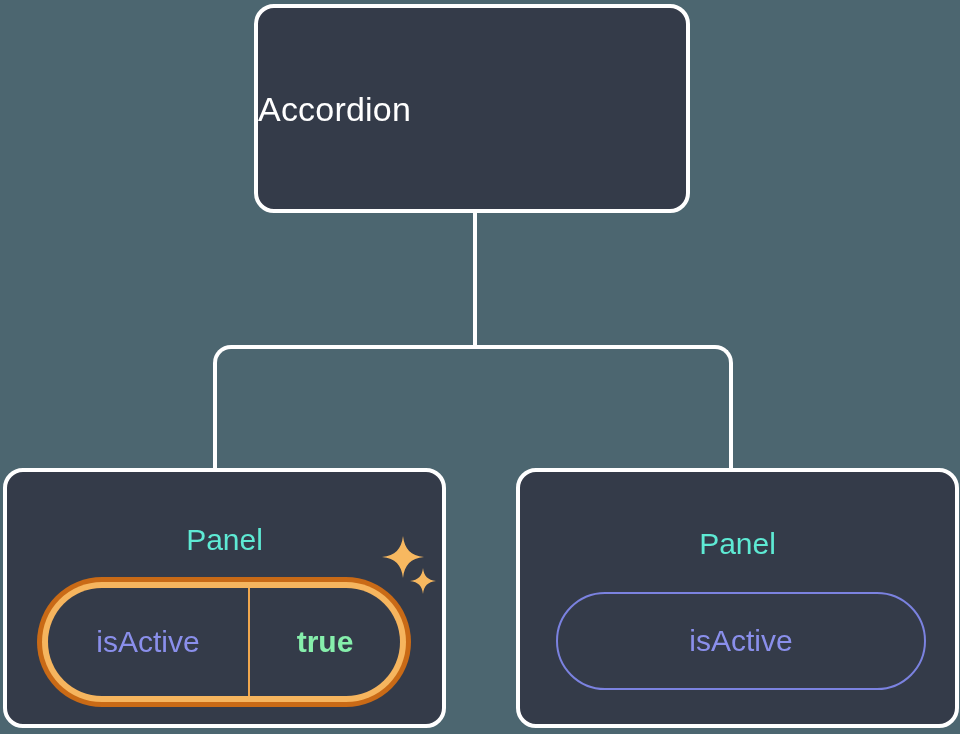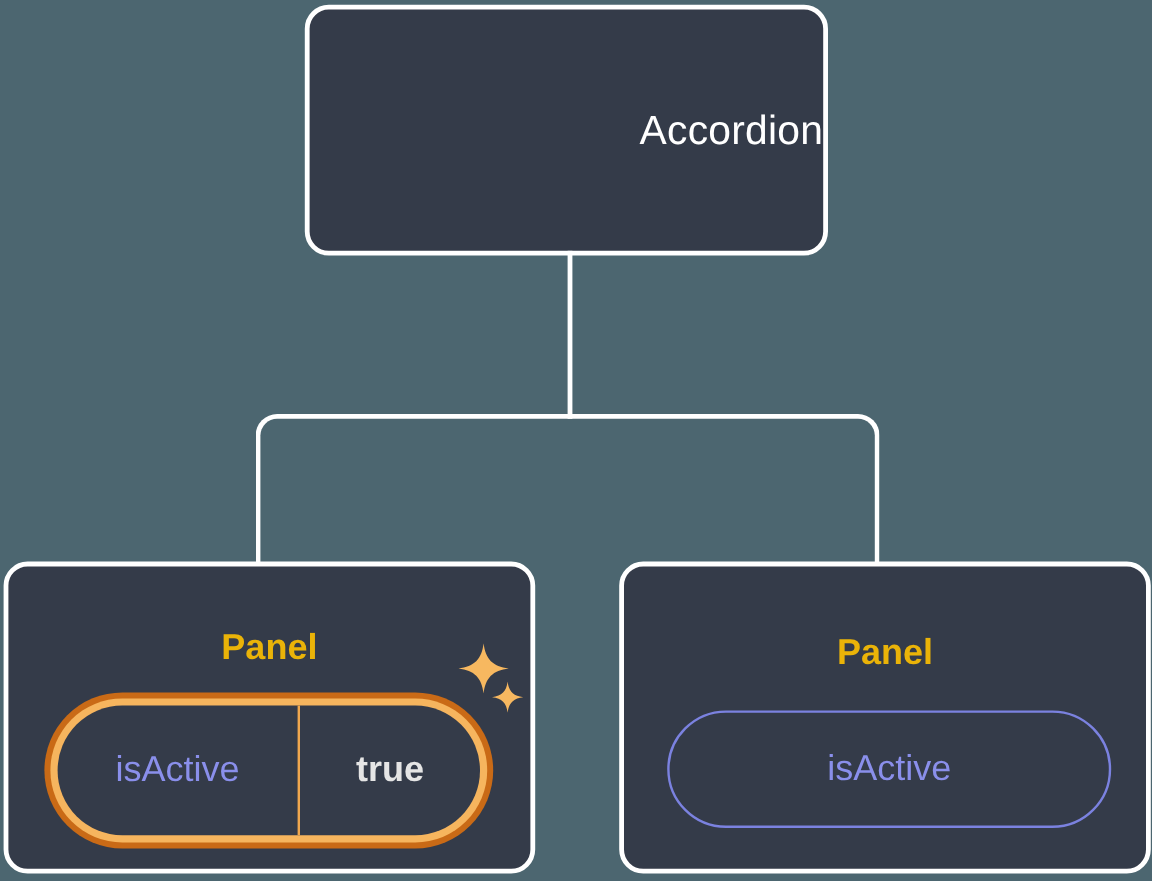--- a/index.html
+++ b/index.html
@@ -27,44 +27,44 @@
     border-radius: 20px;
     box-sizing: border-box;
   }
   .node-root {
     left: 254px;
     top: 4px;
     width: 436px;
     height: 209px;
     display: flex;
     align-items: center;
-    justify-content: flex-end;
+    justify-content: flex-start;
   }
   .node-title-root {
     color: #ffffff;
     font-size: 34px;
     font-weight: 400;
     letter-spacing: 0.2px;
     line-height: 1;
   }
 
   .node-panel {
     width: 443px;
     height: 260px;
     top: 468px;
     padding-top: 16px;
     box-sizing: border-box;
   }
   .node-panel-left  { left: 3px; }
   .node-panel-right { left: 516px; }
 
   .node-title-panel {
-    color: #eab308;
+    color: #5eead4;
     font-size: 30px;
-    font-weight: 700;
+    font-weight: 400;
     text-align: center;
     line-height: 1;
     margin-top: 37px;
   }
   .node-panel-right .node-title-panel { margin-top: 41px; }
 
   
   .link {
     position: absolute;
     background: #ffffff;
@@ -151,21 +151,21 @@
     align-items: stretch;
   }
   .pill-highlight-core .pill-cell { font-size: 30px; }
   .pill-highlight-core .pill-key {
     flex: 1 1 auto;
     color: #8a8feb;
   }
   .pill-highlight-core .pill-value {
     flex: 0 0 152px;
     border-left: 2px solid #f0a74e;
-    color: #e5e5e5;
+    color: #86efac;
     font-weight: bold;
   }
 
   
   .sparkles {
     position: absolute;
     left: 382px;
     top: 536px;
     width: 60px;
     height: 70px;

